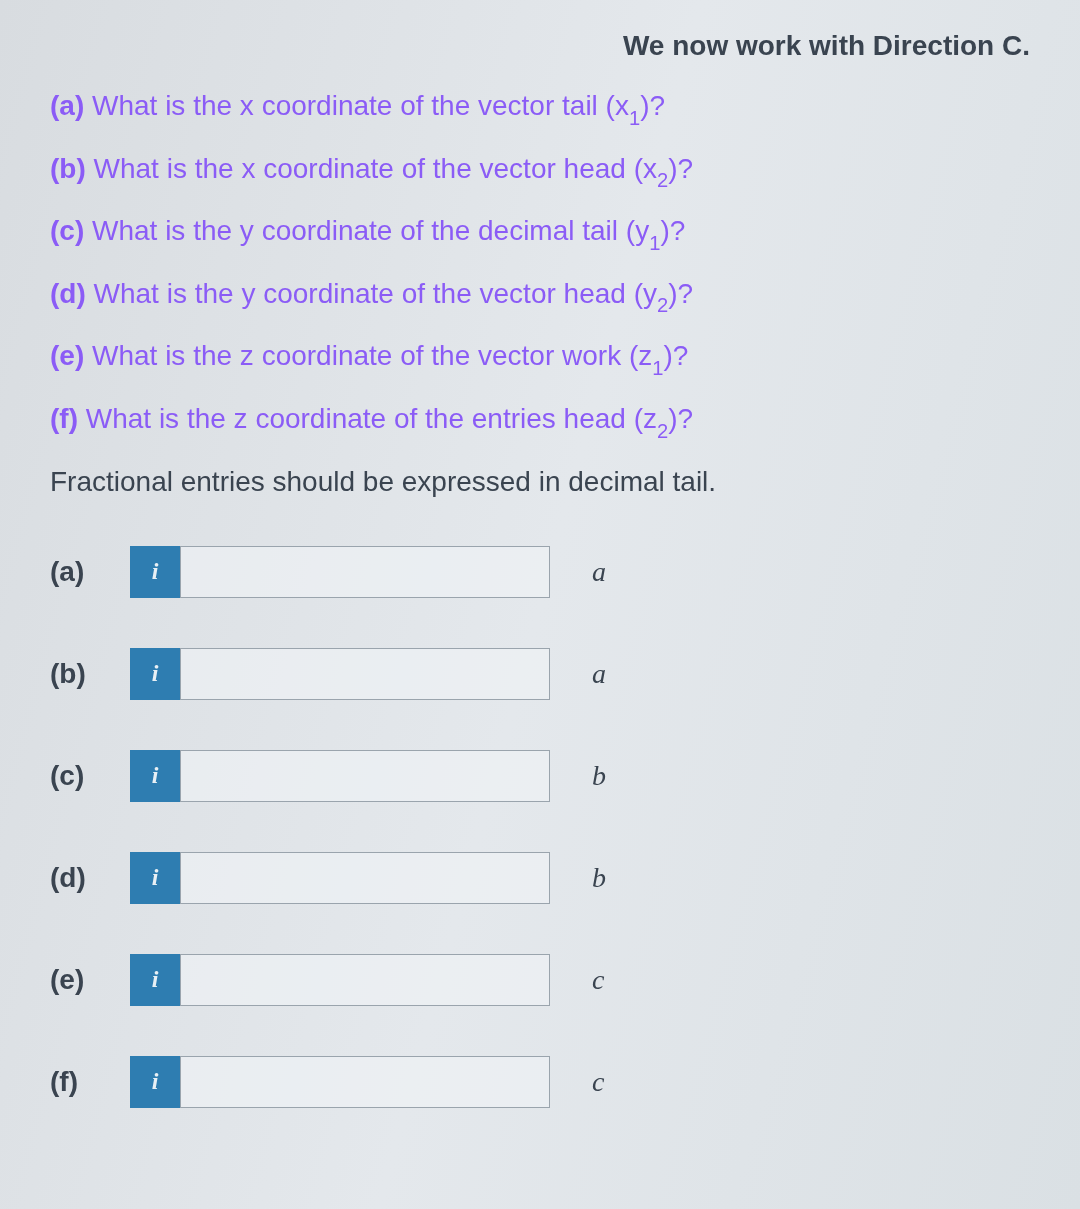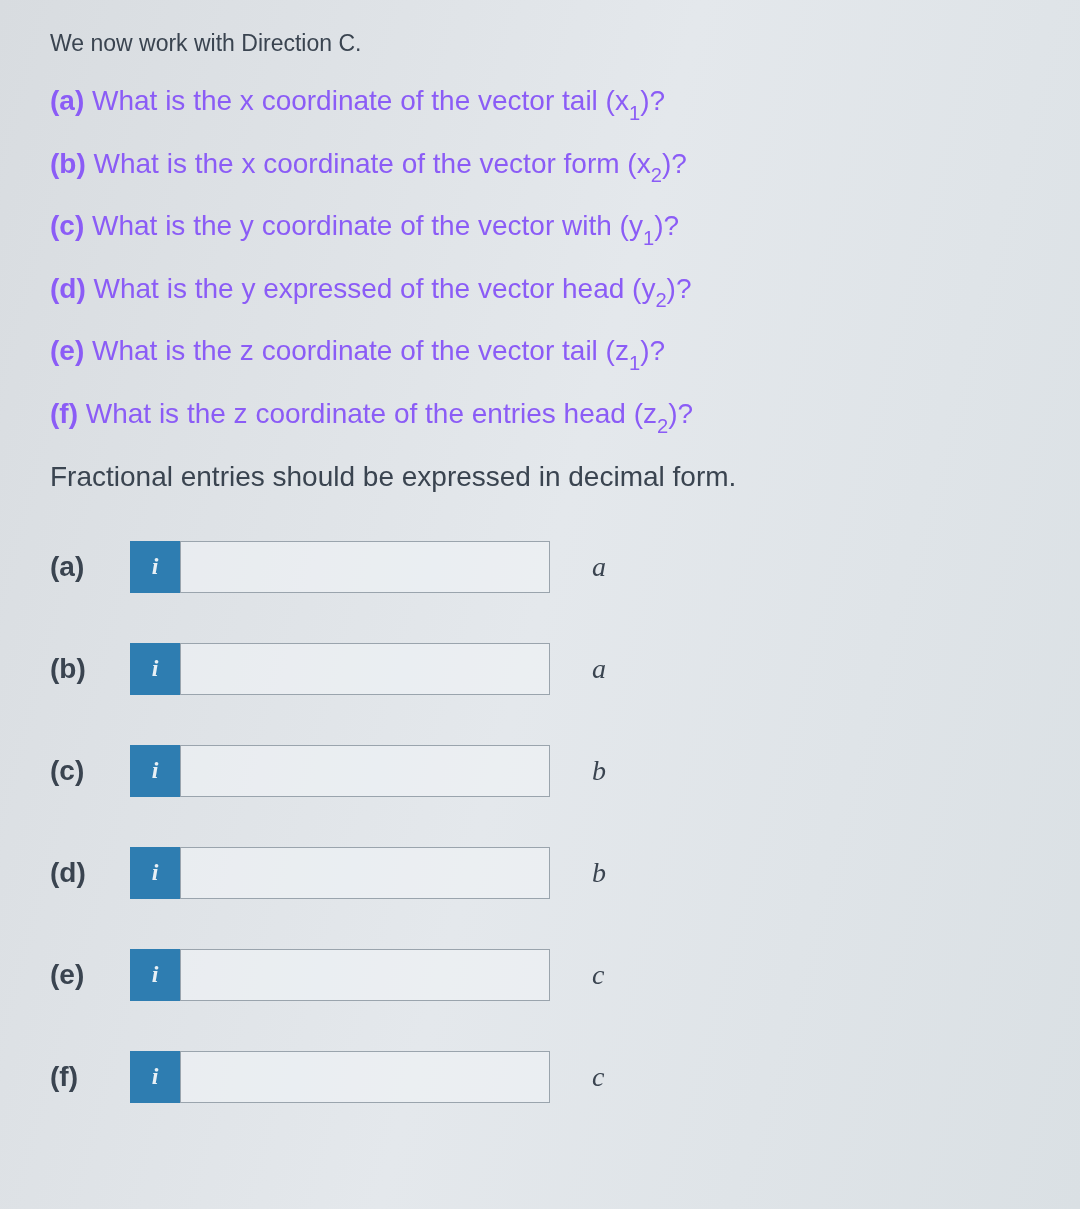--- a/index.html
+++ b/index.html
@@ -11,24 +11,25 @@
       font-family: Arial, Helvetica, sans-serif;
       background: linear-gradient(105deg, #d8dce0 0%, #e4e8ec 50%, #dae0e4 100%);
       width: 1080px;
       height: 1209px;
       padding: 30px 50px;
       color: #384452;
       position: relative;
       overflow: hidden;
     }
     .intro {
-      font-size: 23px;
-      font-weight: 400;
+      font-size: 28px;
+      font-weight: 700;
       margin-bottom: 28px;
       color: #3a4450;
+      text-align: right;
     }
     .question {
       font-size: 28px;
       font-weight: 400;
       margin-bottom: 26px;
       color: #8b5cf6;
     }
     .question .label {
       font-weight: 700;
     }
@@ -90,40 +91,40 @@
 </head>
 <body>
 
 <div class="intro">We now work with Direction C.</div>
 
 <div class="question">
   <span class="label">(a)</span><span> What is the x coordinate of the vector tail (x</span><span class="sub">1</span><span>)?</span>
 </div>
 
 <div class="question">
-  <span class="label">(b)</span><span> What is the x coordinate of the vector form (x</span><span class="sub">2</span><span>)?</span>
+  <span class="label">(b)</span><span> What is the x coordinate of the vector head (x</span><span class="sub">2</span><span>)?</span>
 </div>
 
 <div class="question">
-  <span class="label">(c)</span><span> What is the y coordinate of the vector with (y</span><span class="sub">1</span><span>)?</span>
+  <span class="label">(c)</span><span> What is the y coordinate of the decimal tail (y</span><span class="sub">1</span><span>)?</span>
 </div>
 
 <div class="question">
-  <span class="label">(d)</span><span> What is the y expressed of the vector head (y</span><span class="sub">2</span><span>)?</span>
+  <span class="label">(d)</span><span> What is the y coordinate of the vector head (y</span><span class="sub">2</span><span>)?</span>
 </div>
 
 <div class="question">
-  <span class="label">(e)</span><span> What is the z coordinate of the vector tail (z</span><span class="sub">1</span><span>)?</span>
+  <span class="label">(e)</span><span> What is the z coordinate of the vector work (z</span><span class="sub">1</span><span>)?</span>
 </div>
 
 <div class="question">
   <span class="label">(f)</span><span> What is the z coordinate of the entries head (z</span><span class="sub">2</span><span>)?</span>
 </div>
 
-<div class="note">Fractional entries should be expressed in decimal form.</div>
+<div class="note">Fractional entries should be expressed in decimal tail.</div>
 
 <div class="answer-row">
   <div class="answer-label">(a)</div>
   <div class="info-btn">i</div>
   <input class="answer-input" type="text" value="" style="">
   <div class="unit">a</div>
 </div>
 
 <div class="answer-row">
   <div class="answer-label">(b)</div>

